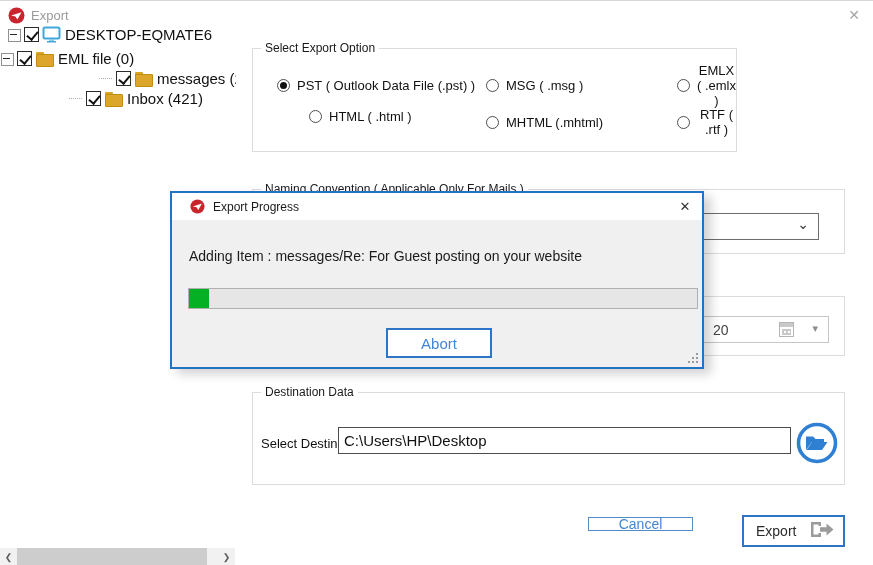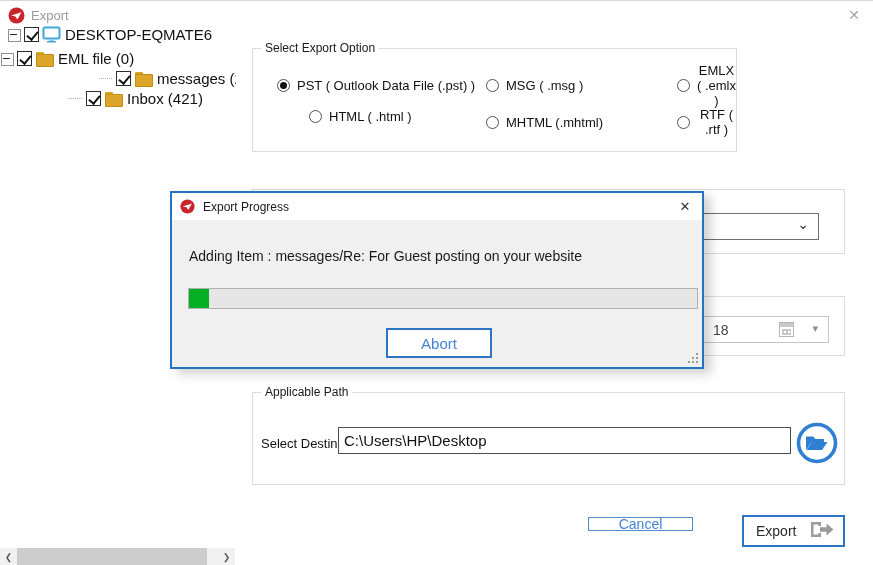--- a/index.html
+++ b/index.html
@@ -71,21 +71,21 @@
     border:1px solid #4f8cc9; color:#4285d6; font-size:14px; display:flex; align-items:center;
     justify-content:center; cursor:pointer; font-family:"Liberation Sans", sans-serif; }
   .btn-export { position:absolute; left:742px; top:514px; width:103px; height:32px; background:#fff;
     border:2px solid #2e75c8; color:#2b2b2b; font-size:14px; display:flex; align-items:center;
     padding:0 8px 0 12px; cursor:pointer; font-family:"Liberation Sans", sans-serif; }
   .btn-export .exp-ic { margin-left:auto; }
   
   .dialog { position:absolute; left:170px; top:190px; width:534px; height:178px;
     border:2px solid #2273c4; background:#f0f0f0; z-index:10;
     box-shadow:7px 5px 10px rgba(0,0,0,.18); }
-  .dlg-titlebar { height:27px; background:#fff; display:flex; align-items:center; padding-left:8px; }
+  .dlg-titlebar { height:27px; background:#fff; display:flex; align-items:center; padding-left:18px; }
   .dlg-logo { width:15px; height:15px; }
   .dlg-title { margin-left:8px; font-size:12px; color:#1a1a1a; }
   .dlg-close { margin-left:auto; width:34px; height:27px; text-align:center; line-height:27px;
     color:#333; font-size:13px; cursor:pointer; }
   .dlg-msg { position:absolute; left:17px; top:55px; font-size:14px; color:#1a1a1a; }
   .pbar { position:absolute; left:16px; top:95px; width:510px; height:21px;
     background:#e6e6e6; border:1px solid #b0b0b0; }
   .pbar-fill { height:100%; background:#06b025; }
   .btn-abort { position:absolute; left:214px; top:135px; width:106px; height:30px; background:#fff;
     border:2px solid #2e75c8; color:#4285d6; font-size:15px; display:flex; align-items:center;
@@ -170,36 +170,37 @@
       <span class="radio"></span>
       <span class="radio-text">MHTML (.mhtml)</span>
     </div>
     <div class="radio-opt" style="left:424px; top:65px;">
       <span class="radio"></span>
       <span class="radio-text">RTF ( .rtf )</span>
     </div>
   </div>
 
   <div class="groupbox" style="left:252px; top:188px; width:593px; height:65px;">
+    <span class="group-label">Naming Convention ( Applicable Only For Mails )</span>
     <div class="combo">
       <span></span>
       <span class="chev">⌄</span>
     </div>
   </div>
 
   <div class="groupbox" style="left:252px; top:295px; width:593px; height:60px;">
     <div class="datefield">
-      <span class="frag">18</span>
+      <span class="frag">20</span>
       <span class="cal-ic"></span>
       <span class="drop">▾</span>
     </div>
   </div>
 
   <div class="groupbox" style="left:252px; top:391px; width:593px; height:93px;">
-    <span class="group-label">Applicable Path</span>
+    <span class="group-label">Destination Data</span>
     <span class="dest-label">Select Destination Path</span>
     <input class="dest-field" type="text" value="C:\Users\HP\Desktop" style="">
     <span class="browse-btn">
       <svg width="44" height="44" viewBox="0 0 44 44">
         <circle cx="22" cy="22" r="18.5" fill="#fff" stroke="#2f7fd3" stroke-width="3.6"></circle>
         <path d="M11 29 V15.5 h7.2 l2.2 2.5 H29 v3.5 H16.5 L11 29 Z" fill="#2f7fd3"></path>
         <path d="M11.5 29 L17 21 h15.5 L27 29 Z" fill="#2f7fd3"></path>
       </svg>
     </span>
   </div>

